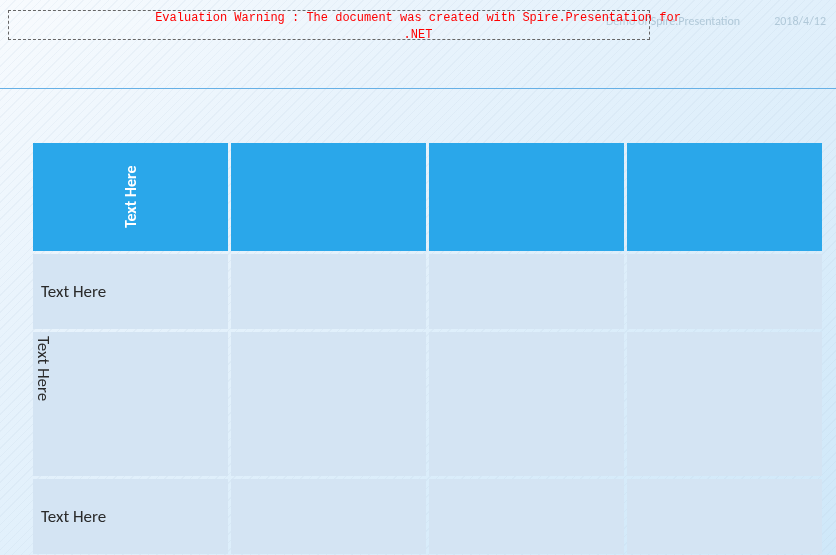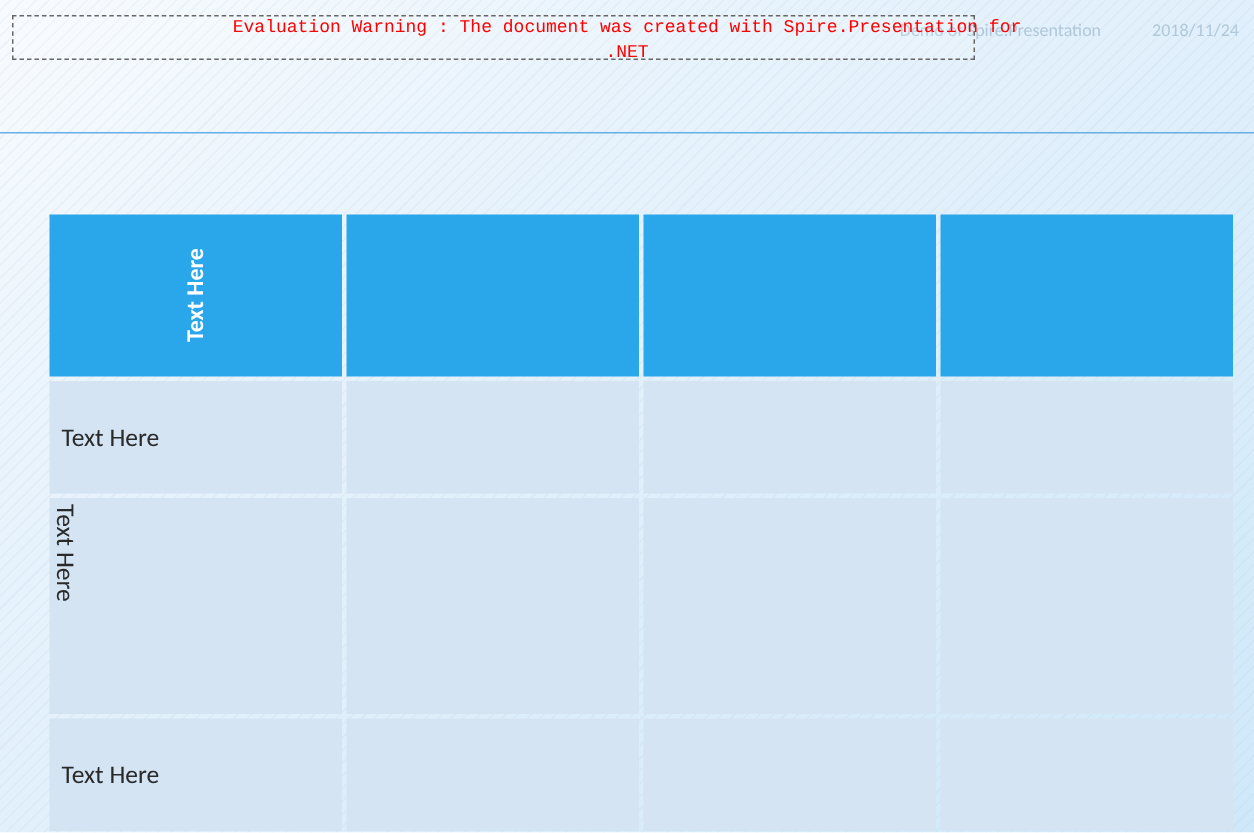--- a/index.html
+++ b/index.html
@@ -169,21 +169,21 @@
 </style>
 </head>
 <body>
 
 <div class="slide">
 
   <div class="hr-line"></div>
 
   <div class="header-meta">
     <span>Demo of Spire.Presentation</span>
-    <span>2018/11/24</span>
+    <span>2018/4/12</span>
   </div>
 
   <div class="title-box"></div>
 
 
   <div class="watermark">
     <span>Evaluation Warning : The document was created with Spire.Presentation for</span><br>
     <span>.NET</span>
   </div>
 

